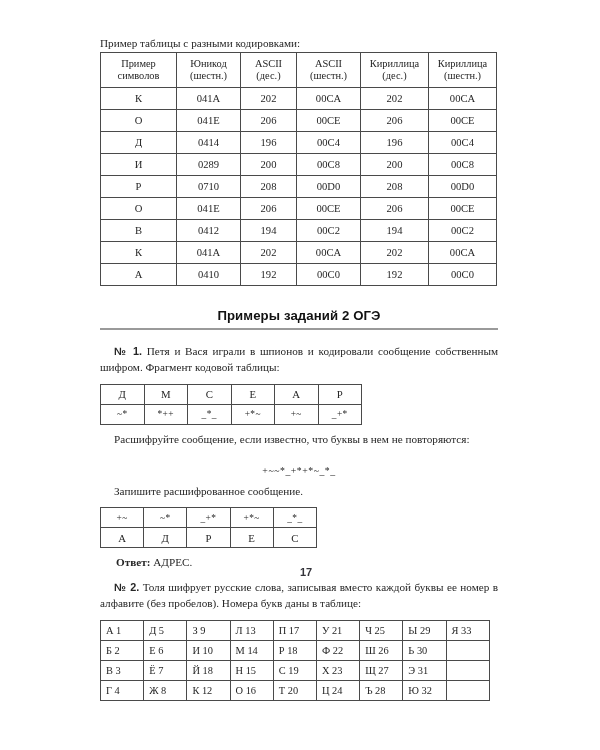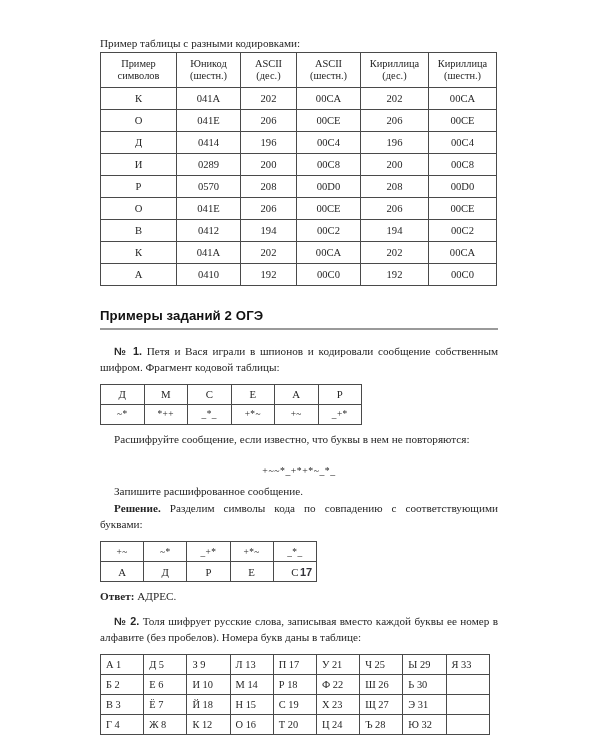--- a/index.html
+++ b/index.html
@@ -81,20 +81,21 @@
   #encodings-table col.c5 { width: 68px; }
 
   
   .section-head {
     margin-top: 22px;
     font-family: "Liberation Sans", "DejaVu Sans", sans-serif;
     font-weight: bold;
     font-size: 13.2px;
     color: #111111;
     letter-spacing: 0.1px;
+    text-align: center;
   }
   .section-rule {
     margin-top: 5px;
     height: 2px;
     background: #9a9a9a;
     width: 398px;
   }
 
   
   .task {
@@ -143,20 +144,21 @@
   #solution-table tr.codes td {
     font-size: 9.4px;
   }
   #solution-table tr.letters td {
     font-size: 10.8px;
   }
 
   .answer-line {
     margin-top: 7px;
     font-size: 11.2px;
+    margin-left: 16px;
   }
 
   
   #alphabet-table {
     width: 335px;
     margin-top: 8px;
     padding-left: 18px;
   }
   #alphabet-table td {
     height: 19px;
@@ -252,21 +254,21 @@
           <tr>
             <td>И</td>
             <td>0289</td>
             <td>200</td>
             <td>00C8</td>
             <td>200</td>
             <td>00C8</td>
           </tr>
           <tr>
             <td>Р</td>
-            <td>0570</td>
+            <td>0710</td>
             <td>208</td>
             <td>00D0</td>
             <td>208</td>
             <td>00D0</td>
           </tr>
           <tr>
             <td>О</td>
             <td>041E</td>
             <td>206</td>
             <td>00CE</td>
@@ -329,24 +331,20 @@
             </tr>
         </tbody>
       </table>
 
       <p class="para indent" style="margin-top:7px;">Расшифруйте сообщение, если известно, что буквы в нем не повторяются:</p>
 
       <div class="para center code-line mono-code">+~~*_+*+*~_*_</div>
 
       <p class="para indent" style="margin-top:6px;">Запишите расшифрованное сообщение.</p>
 
-      <p class="para indent" style="margin-top:2px;">
-        <span class="bold">Решение.</span>
-        <span>Разделим символы кода по совпадению с соответствующими буквами:</span>
-      </p>
 
       <table class="tbl" id="solution-table">
         <tbody>
           <tr class="codes">
               <td class="mono-code">+~</td>
               <td class="mono-code">~*</td>
               <td class="mono-code">_+*</td>
               <td class="mono-code">+*~</td>
               <td class="mono-code">_*_</td>
             </tr>

